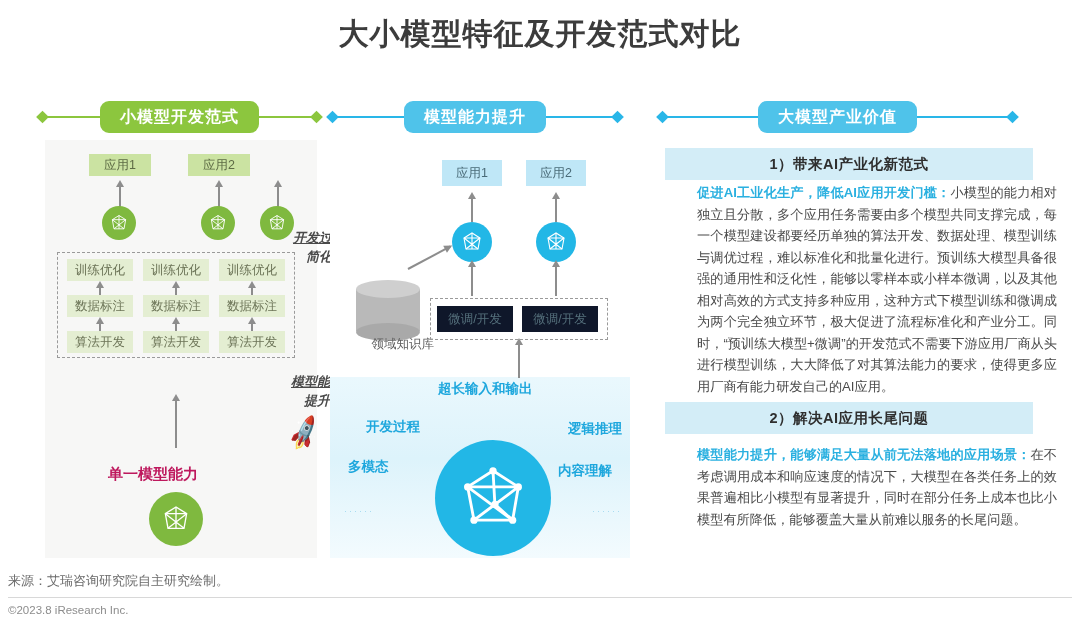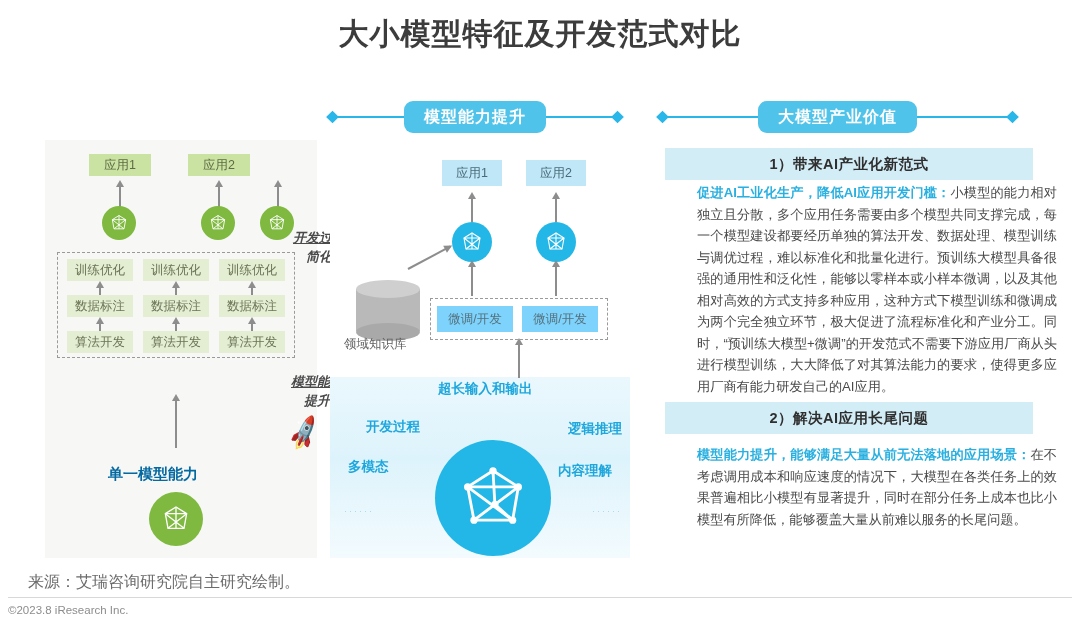--- a/index.html
+++ b/index.html
@@ -51,21 +51,21 @@
   }
 
   
   .nodebox {
     position:absolute; text-align:center; font-size:12.5px; color:#5e5e5e;
     line-height:22px; height:22px; white-space:nowrap;
   }
   .nb-green   { background:#cbe3a2; color:#5d6b45; }
   .nb-greenlt { background:#e4eed2; color:#6b7356; }
   .nb-blue    { background:#bfe7f7; color:#4a6b78; }
-  .nb-bluelt  { background:#7dd3fc; color:#55707c; }
+  .nb-bluelt  { background:#0f172a; color:#55707c; }
 
   
   .arrow { position:absolute; width:2px; background:#8d8d8d; }
   .arrow::after {
     content:""; position:absolute; top:-6px; left:50%;
     transform:translateX(-50%);
     border-left:4.5px solid transparent; border-right:4.5px solid transparent;
     border-bottom:7px solid #8d8d8d;
   }
   .arrow-diag {
@@ -99,58 +99,67 @@
     font-size:13px; color:#4a4a4a; text-align:center; line-height:19px;
   }
   .callout .u { text-decoration:underline; }
 
   
   .cap-blue {
     position:absolute; font-weight:bold; font-size:13.5px;
     color:#1ea7dd; white-space:nowrap;
   }
   .cap-green-big {
-    position:absolute; font-weight:bold; font-size:15px; color:#0369a1; white-space:nowrap;
+    position:absolute; font-weight:bold; font-size:15px; color:#be185d; white-space:nowrap;
   }
 
   .dots { position:absolute; font-size:9px; letter-spacing:2px; color:#9fd9ef; }
 
   
   .sec-head {
     position:absolute; left:0; width:368px; height:32px;
     background:#d3edf7; color:#2f2f2f; font-weight:bold; font-size:14.5px;
     display:flex; align-items:center; justify-content:center; letter-spacing:.5px;
   }
   .sec-body {
     position:absolute; left:0; width:368px;
     font-size:13.2px; line-height:21.5px; color:#4a4a4a;
     text-align:justify; padding:0 4px;margin-left:28px;
   }
   .lead { color:#2ab0e0; font-weight:bold; }
 
   
   .source {
     position:absolute; left:8px; top:572px;
-    font-size:16px; color:#6b6b6b;margin-left:20px;
+    font-size:13px; color:#6b6b6b;
   }
   .foot-rule { position:absolute; left:8px; top:597px; width:1064px; height:1px; background:#d8d8d8; }
   .copy { position:absolute; left:8px; top:604px; font-size:11.5px; color:#8d8d8d; }
   .site { position:absolute; right:10px; top:604px; font-size:11.5px; color:#8d8d8d;margin-top:36px; }
 
   .rocket { position:absolute; font-size:26px; transform:rotate(-20deg); }
 </style>
 </head>
 <body>
 
 <div class="page">
 
   <div class="title">大小模型特征及开发范式对比</div>
 
   <div class="hdr-band">
 
+    <div class="hdr" style="left:42px;">
+      <div class="rule green" style="width:58px;">
+        <span class="dia green" style="left:-4px;"></span>
+      </div>
+      <div class="pill green">小模型开发范式</div>
+      <div class="rule green" style="width:58px;">
+        <span class="dia green" style="right:-4px;"></span>
+      </div>
+    </div>
 
     <div class="hdr" style="left:332px;">
       <div class="rule blue" style="width:72px;">
         <span class="dia blue" style="left:-4px;"></span>
       </div>
       <div class="pill blue">模型能力提升</div>
       <div class="rule blue" style="width:72px;">
         <span class="dia blue" style="right:-4px;"></span>
       </div>
     </div>
@@ -275,21 +284,21 @@
     </div>
 
     <div class="arrow" style="left:141px; top:126px; height:30px;"></div>
     <div class="arrow" style="left:225px; top:126px; height:30px;"></div>
 
     <div class="cyl" style="left:26px; top:140px; width:64px; height:52px;">
       <div class="body"></div>
       <div class="bot"></div>
       <div class="top"></div>
     </div>
-    <div style="position:absolute; left:14px; top:196px; width:90px; text-align:left; font-size:12.5px; color:#5e5e5e;">领域知识库</div>
+    <div style="position:absolute; left:14px; top:196px; width:90px; text-align:right; font-size:12.5px; color:#5e5e5e;">领域知识库</div>
 
     <div class="arrow-diag" style="left:78px; top:128px; width:48px; transform:rotate(-28deg);"></div>
 
     <div class="dashbox" style="left:100px; top:158px; width:178px; height:42px;"></div>
     <div class="nodebox nb-bluelt" style="left:107px; top:166px; width:76px; height:26px; line-height:26px;">微调/开发</div>
     <div class="nodebox nb-bluelt" style="left:192px; top:166px; width:76px; height:26px; line-height:26px;">微调/开发</div>
 
     <div class="arrow" style="left:188px; top:204px; height:34px;"></div>
 
     <div class="circ blue" style="left:105px; top:300px; width:116px; height:116px;">

